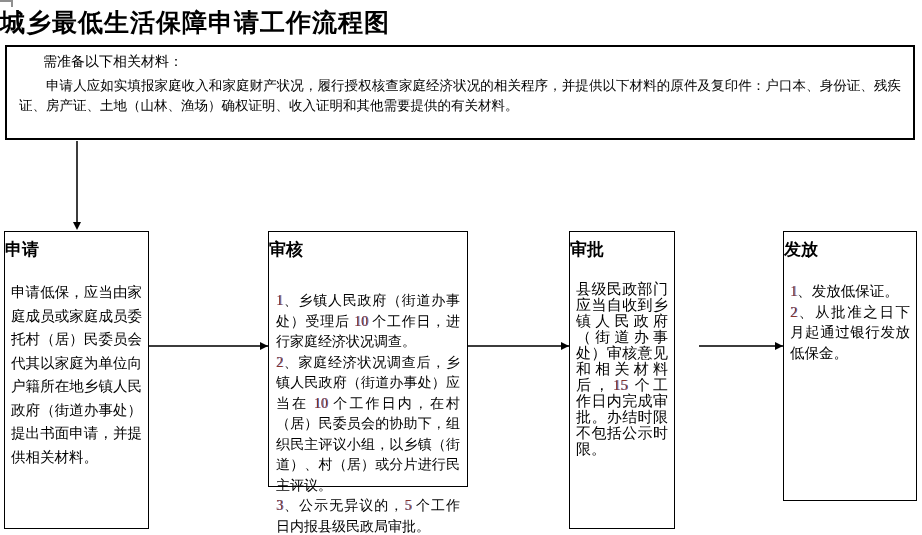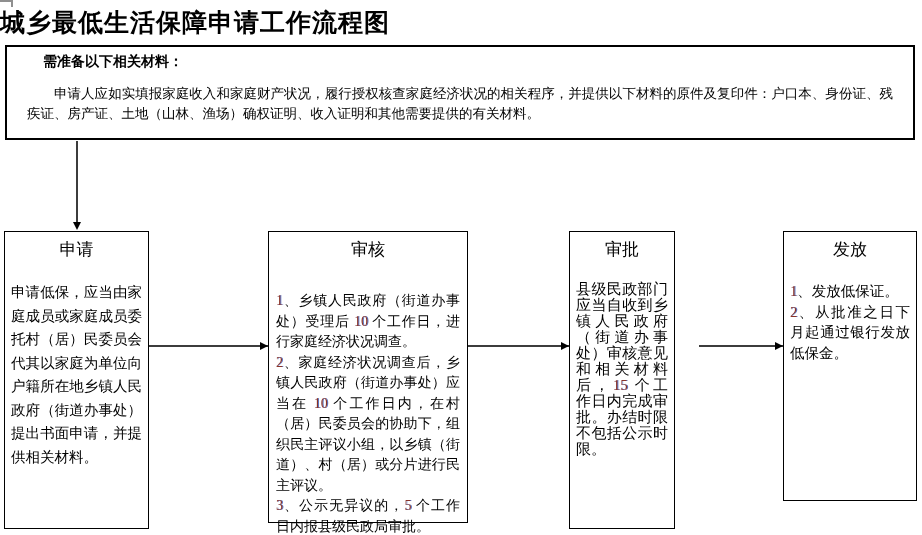--- a/index.html
+++ b/index.html
@@ -14,22 +14,22 @@
   }
   .title{
     position:absolute;left:0;top:6px;width:922px;margin:0;
     text-align:left;font-size:25px;font-weight:bold;letter-spacing:1px;
   }
   .materials-box{
     position:absolute;left:5px;top:45px;width:910px;height:95px;
     border:2px solid #000;background:#fff;box-sizing:border-box;
     padding:5px 8px 0 8px;
   }
-  .m-head{margin:0;font-size:14px;font-weight:bold;line-height:20px;text-indent:2em;}
-  .m-body{margin:12px;font-size:13.5px;line-height:20px;text-indent:2em;
+  .m-head{margin:0;font-size:14px;font-weight:normal;line-height:20px;text-indent:2em;}
+  .m-body{margin:4px;font-size:13.5px;line-height:20px;text-indent:2em;
     text-align:justify;text-justify:inter-character;}
   
   .varrow{position:absolute;left:76px;top:141px;width:2px;height:81px;background:#3c3c3c;}
   .head-down{
     position:absolute;left:-3px;top:81px;width:0;height:0;
     border-left:4px solid transparent;border-right:4px solid transparent;
     border-top:8px solid #000;
   }
   
   .harrow{position:absolute;top:345px;height:2px;background:#3c3c3c;}
@@ -40,25 +40,25 @@
     position:absolute;right:0;top:-3px;width:0;height:0;
     border-top:4px solid transparent;border-bottom:4px solid transparent;
     border-left:8px solid #000;
   }
   
   .step{
     position:absolute;top:231px;border:1px solid #000;background:#fff;
     box-sizing:border-box;
   }
   .s1{left:4px;width:145px;height:298px;}
-  .s2{left:268px;width:200px;height:292px;}
+  .s2{left:268px;width:200px;height:256px;}
   .s3{left:569px;width:106px;height:298px;}
   .s4{left:783px;width:134px;height:270px;}
   .step-title{
-    margin-top:7px;text-align:center;font-size:17px;font-weight:normal;line-height:22px;
+    margin-top:7px;font-size:17px;font-weight:bold;line-height:22px;
   }
   .step-body{
     margin-top:20px;text-align:justify;text-justify:inter-character;
   }
   .s1 .step-body{padding:0 6px;font-size:14.5px;line-height:23.5px;}
   .s2 .step-body{padding:0 7px;font-size:14px;line-height:20.5px;margin-top:30px;}
   .s3 .step-body{padding:0 6px;font-size:15px;line-height:16px;}
   .s4 .step-body{padding:0 6px;font-size:14.5px;line-height:20.7px;}
   .item{margin:0;}
   

